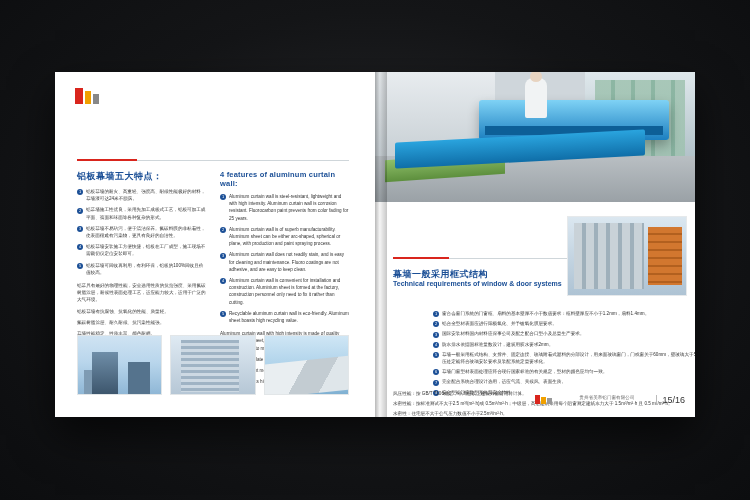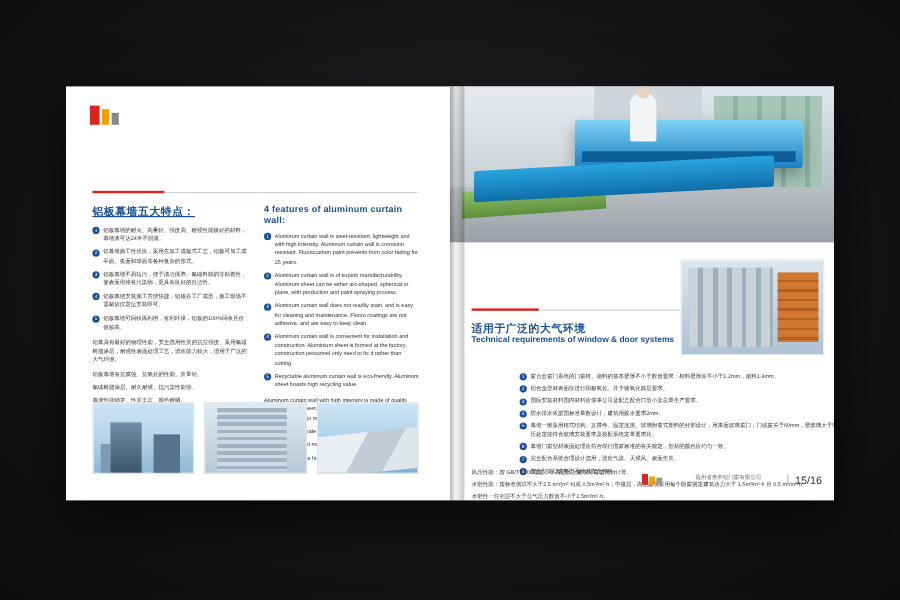--- a/index.html
+++ b/index.html
@@ -37,21 +37,21 @@
   .bracket:before{content:"";position:absolute;left:0;top:0;width:16px;height:5px;background:#d9251d;}
   .bracket:after{content:"";position:absolute;left:0;top:0;width:5px;height:36px;background:#d9251d;}
   .bracket i{position:absolute;left:0;bottom:0;width:16px;height:5px;background:#d9251d;font-style:normal;}
   .t-cn{display:inline-block;font-size:19px;font-weight:bold;letter-spacing:2px;color:#111;line-height:22px;}
   .t-en{font-size:7px;color:#9aa3a8;letter-spacing:.6px;margin-left:22px;margin-top:2px;}
   .rule{position:absolute;left:22px;top:88px;width:272px;height:1px;background:#cfd6da;}
   .rule.short{width:60px;height:2px;background:#d9251d;top:87px;left:22px;}
 
   .cols{position:absolute;left:22px;top:98px;width:272px;display:flex;gap:14px;}
   .col{width:129px;}
-  .sub-cn{font-size:9px;font-weight:bold;color:#1b4f96;letter-spacing:.5px;margin-bottom:5px;text-decoration:underline;}
+  .sub-cn{font-size:9px;font-weight:bold;color:#1b4f96;letter-spacing:.5px;margin-bottom:5px;}
   .sub-en{font-size:7.5px;font-weight:bold;color:#1b4f96;letter-spacing:.2px;margin-bottom:5px;}
   ol.items{list-style:none;margin:0;padding:0;}
   ol.items li{position:relative;padding-left:9px;font-size:4.6px;line-height:7.2px;color:#333;margin-bottom:4px;}
   ol.items li .num{position:absolute;left:0;top:1.2px;width:6px;height:6px;border-radius:50%;
       background:#1b4f96;color:#fff;font-size:4px;line-height:6px;text-align:center;}
   .para{font-size:4.6px;line-height:7.2px;color:#333;margin-top:6px;}
   .para p{margin:0 0 4px 0;}
 
   .thumbs{position:absolute;left:22px;bottom:22px;width:272px;display:flex;gap:8px;}
   .thumb{width:85px;height:58px;border:1px solid #e2e6e8;overflow:hidden;position:relative;}
@@ -188,21 +188,21 @@
 
       <div class="rule2"></div>
       <div class="rule2b"></div>
 
       <div class="sysimg">
         <div class="sky"></div>
           <div class="frame"></div>
           <div class="brick"></div>
       </div>
 
-      <div class="reqhead-cn">适用于广泛的大气环境</div>
+      <div class="reqhead-cn">幕墙一般采用框式结构</div>
       <div class="reqhead-en">Technical requirements of window &amp; door systems</div>
 
       <ul class="reqlist">
         <li><span class="num">1</span><span>窗台会窗门系统的门窗框、扇料的基本壁厚不小于数值要求：框料壁厚应不小于1.2mm，扇料1.4mm。</span></li>
         <li><span class="num">2</span><span>铝合金型材表面应进行阳极氧化、并予镀氧化膜层要求。</span></li>
         <li><span class="num">3</span><span>国际安装材料国内材料应保事公司及配之配合口型小及总量生产要求。</span></li>
         <li><span class="num">4</span><span>防水排水依据国标准量数设计，建筑用胶水要求2mm。</span></li>
         <li><span class="num">5</span><span>幕墙一般采用框式结构、支撑件、固定连接、玻璃附着式塑料的分部设计，用来面玻璃窗门，门或窗关于60mm，壁玻璃大于5mm，密度除压处定能符合玻璃安装要求及装配系统定量要求化。</span></li>
         <li><span class="num">6</span><span>幕墙门窗型材表面处理应符合现行国家标准的有关规定，型材的颜色应均匀一致。</span></li>
         <li><span class="num">7</span><span>完全配合系统合理设计选用，适应气流、天候风、表面生质。</span></li>

